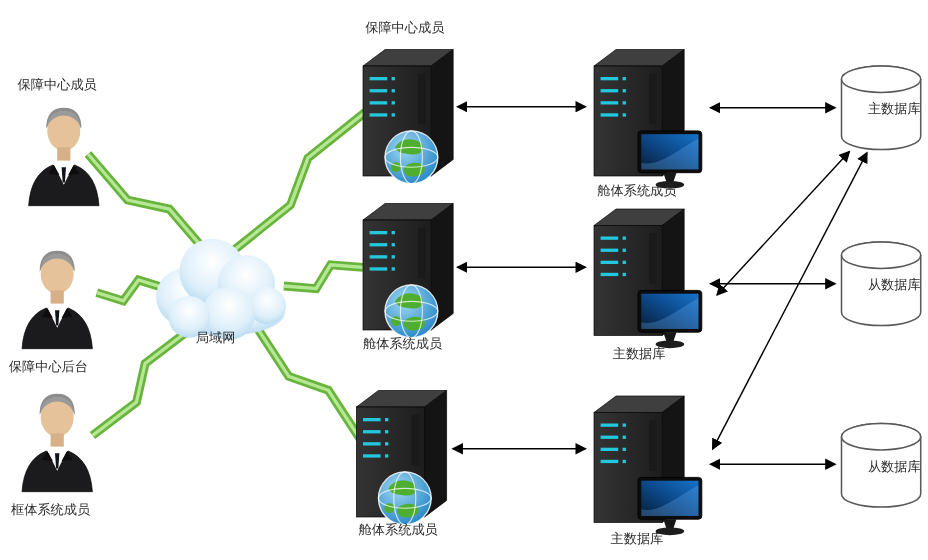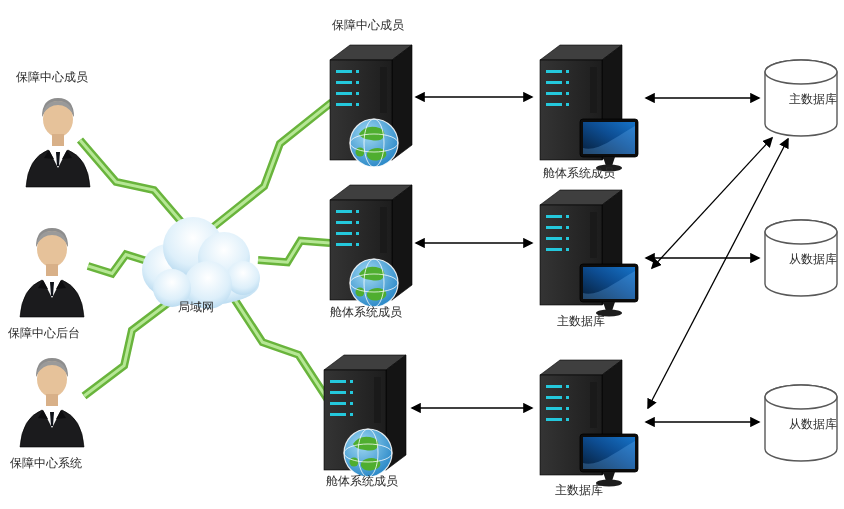--- a/index.html
+++ b/index.html
@@ -172,21 +172,21 @@
     <g>
         <use href="#dbcyl" x="765" y="220"></use>
       </g>
     <g>
         <use href="#dbcyl" x="765" y="385"></use>
       </g>
   </svg>
 
   <div class="lbl" style="left:16px;top:70px">保障中心成员</div>
   <div class="lbl" style="left:8px;top:326px">保障中心后台</div>
-  <div class="lbl" style="left:10px;top:456px">保障中心系统</div>
+  <div class="lbl" style="left:10px;top:456px">框体系统成员</div>
 
   <div class="lbl" style="left:178px;top:300px">局域网</div>
 
   <div class="lbl" style="left:332px;top:18px">保障中心成员</div>
   <div class="lbl" style="left:330px;top:305px">舱体系统成员</div>
   <div class="lbl" style="left:326px;top:474px">舱体系统成员</div>
 
   <div class="lbl" style="left:543px;top:166px">舱体系统成员</div>
   <div class="lbl" style="left:557px;top:314px">主数据库</div>
   <div class="lbl" style="left:555px;top:483px">主数据库</div>

